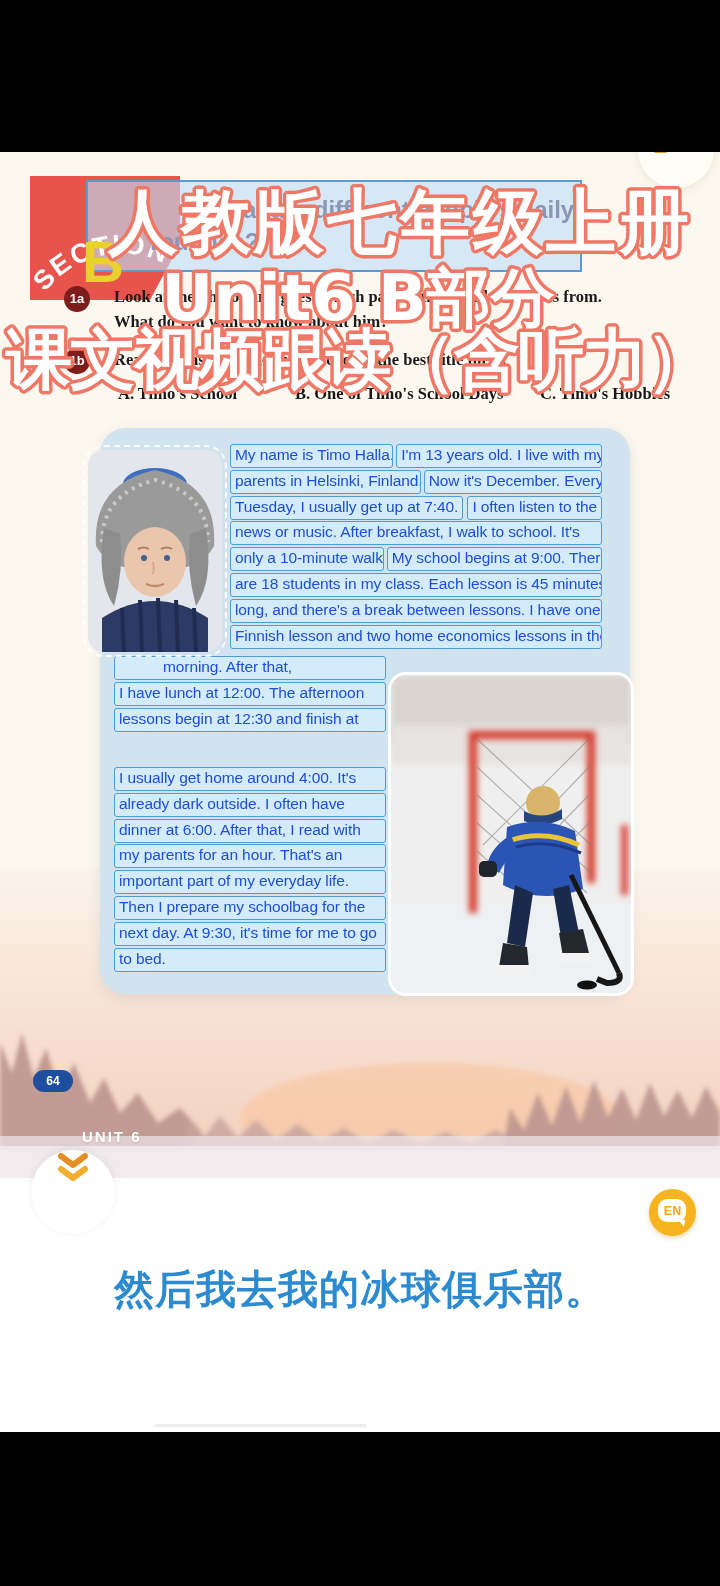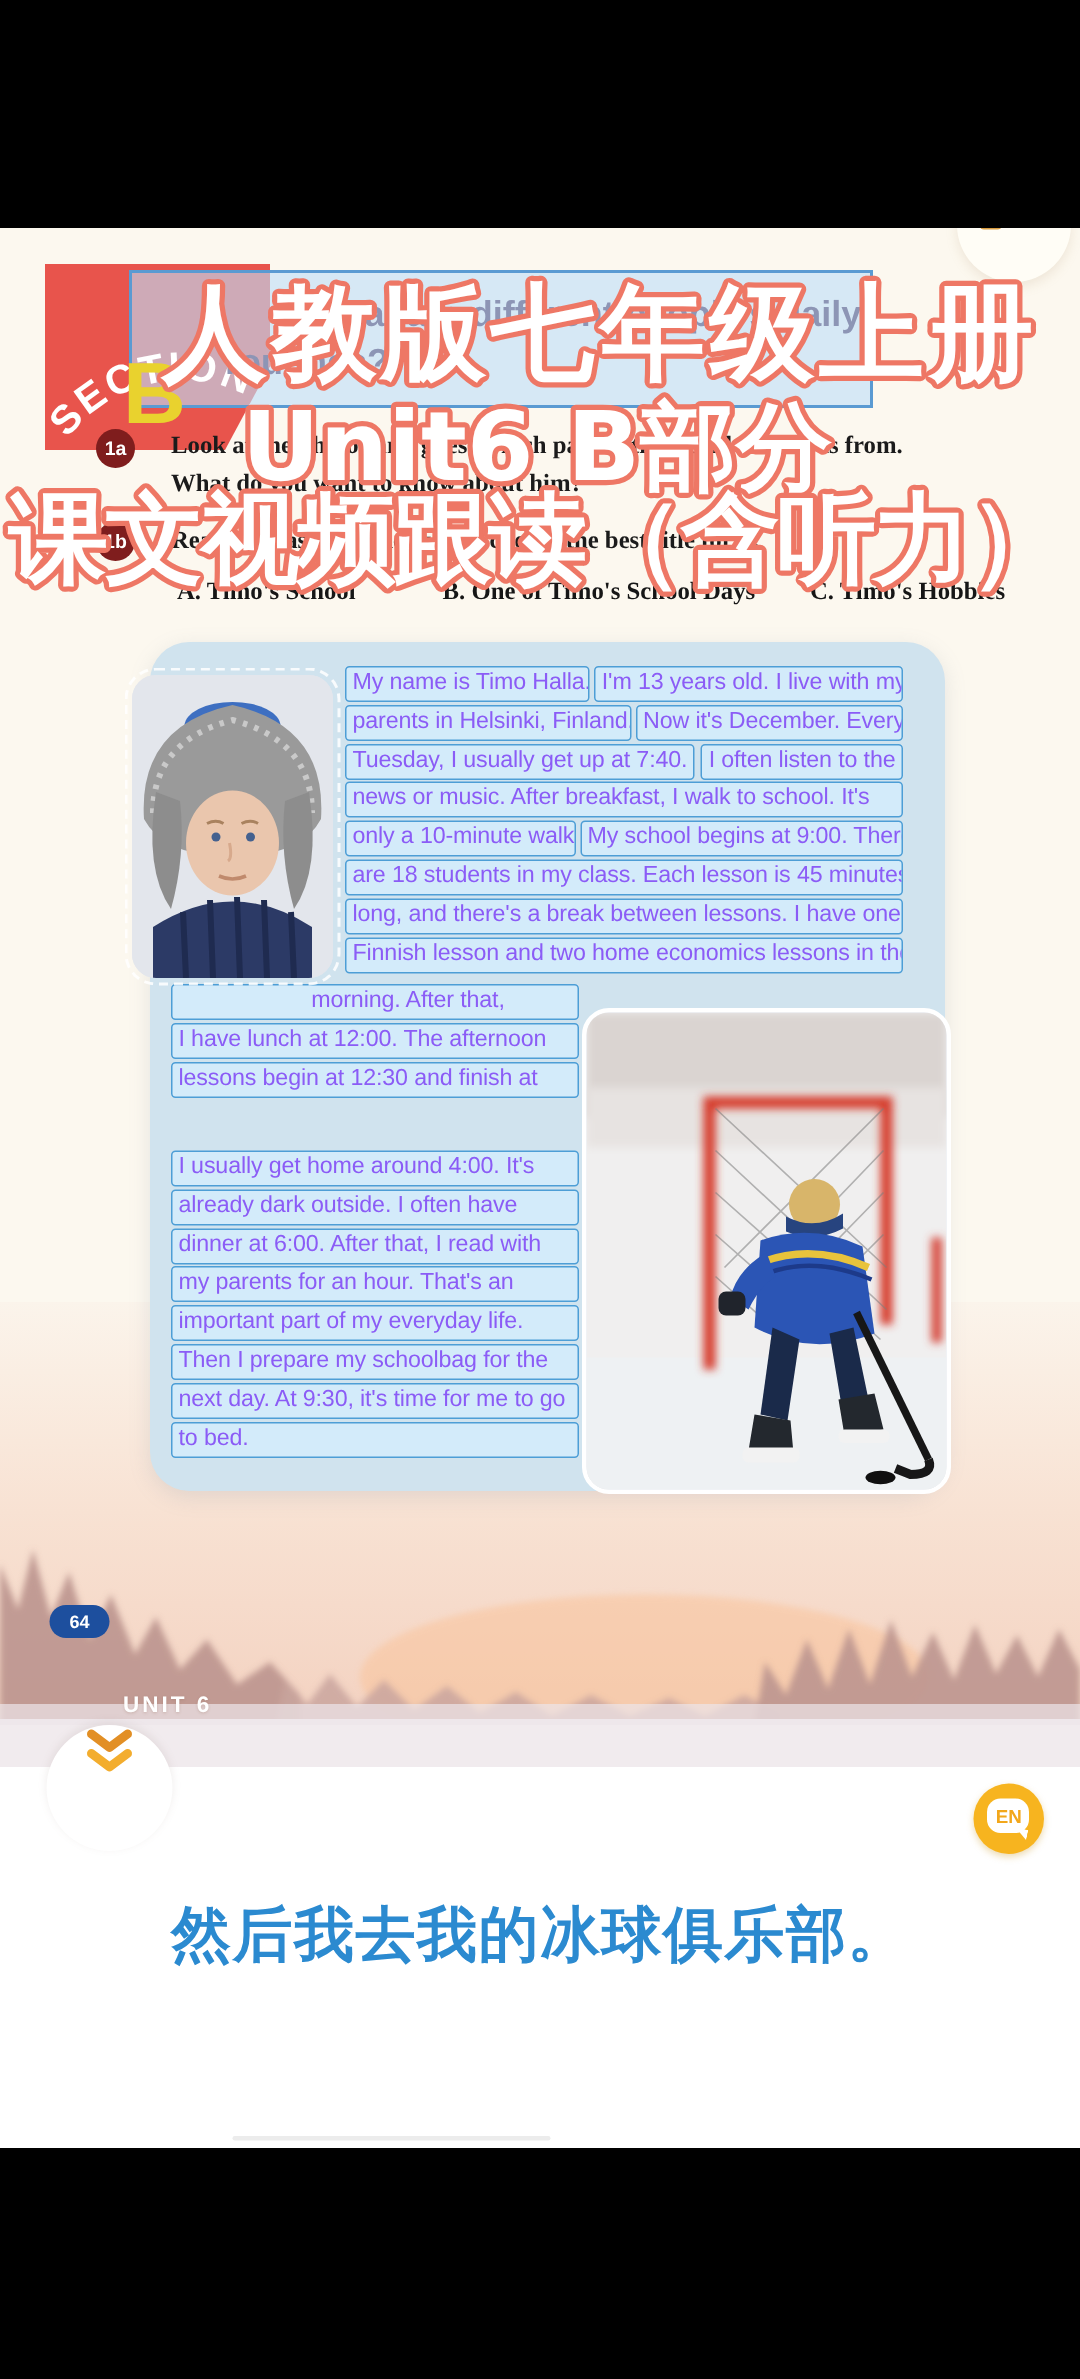--- a/index.html
+++ b/index.html
@@ -40,21 +40,21 @@
         background:#d0e3ee;box-shadow:0 4px 14px rgba(120,140,160,.18);z-index:5;}
   .photo{position:absolute;border-radius:16px;overflow:hidden;z-index:7;background:#e3e6ec;}
   .photo.boy{left:88px;top:450px;width:134px;height:202px;outline:2px dashed rgba(255,255,255,.85);outline-offset:3px;}
   .photo.hockey{left:388px;top:672px;width:240px;height:318px;border:3px solid #fff;border-radius:18px;}
   .pblock{position:absolute;z-index:6;display:flex;flex-direction:column;}
   #block1{left:230px;top:444px;width:372px;}
   #block2{left:114px;top:656px;width:272px;}
   #block3{left:114px;top:767px;width:272px;}
   .p-line{height:25.8px;display:flex;gap:3px;justify-content:space-between;}
   .sbox{box-sizing:border-box;height:24px;padding:0 4px;border:1.6px solid #4d9ed6;border-radius:3px;
-        background:rgba(211,236,252,.85);color:#8b5cf6;font-size:15.5px;line-height:20px;
+        background:rgba(211,236,252,.85);color:#1d4ed8;font-size:15.5px;line-height:20px;
         letter-spacing:-0.1px;white-space:nowrap;overflow:hidden;}
   .sbox.full{flex:1 1 auto;}
   .sbox.yellow{border-color:#e3a338;border-width:2.2px;}
 
   
   .page-badge{position:absolute;left:33px;top:1070px;width:40px;height:22px;border-radius:11px;background:#1d4f9e;
               color:#fff;font-size:12px;font-weight:bold;text-align:center;line-height:22px;z-index:6;}
   .unit-label{position:absolute;left:82px;top:1128px;color:#ffffff;font-size:15px;font-weight:bold;
               letter-spacing:2px;z-index:6;text-shadow:0 1px 2px rgba(150,110,90,.3);}
   .scroll-bump{position:absolute;left:31px;top:1150px;width:84px;height:84px;border-radius:50%;
@@ -230,21 +230,21 @@
       </div>
       <div class="p-line">
         <span class="sbox full">long, and there's a break between lessons. I have one</span>
       </div>
       <div class="p-line">
         <span class="sbox full">Finnish lesson and two home economics lessons in the</span>
       </div>
     </div>
   <div class="pblock" id="block2">
       <div class="p-line">
-        <span class="sbox full" style="text-align: center; padding-left: 48px;">morning. After that,</span>
+        <span class="sbox full" style="text-align: left; padding-left: 48px;">morning. After that,</span>
       </div>
       <div class="p-line">
         <span class="sbox full">I have lunch at 12:00. The afternoon</span>
       </div>
       <div class="p-line">
         <span class="sbox full">lessons begin at 12:30 and finish at</span>
       </div>
     </div>
   <div class="pblock" id="block3">
       <div class="p-line">

